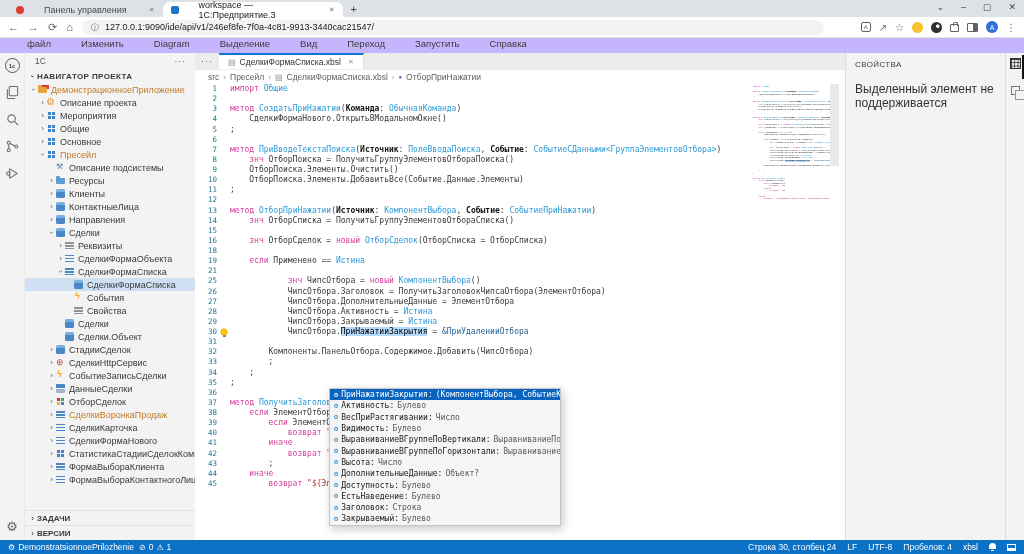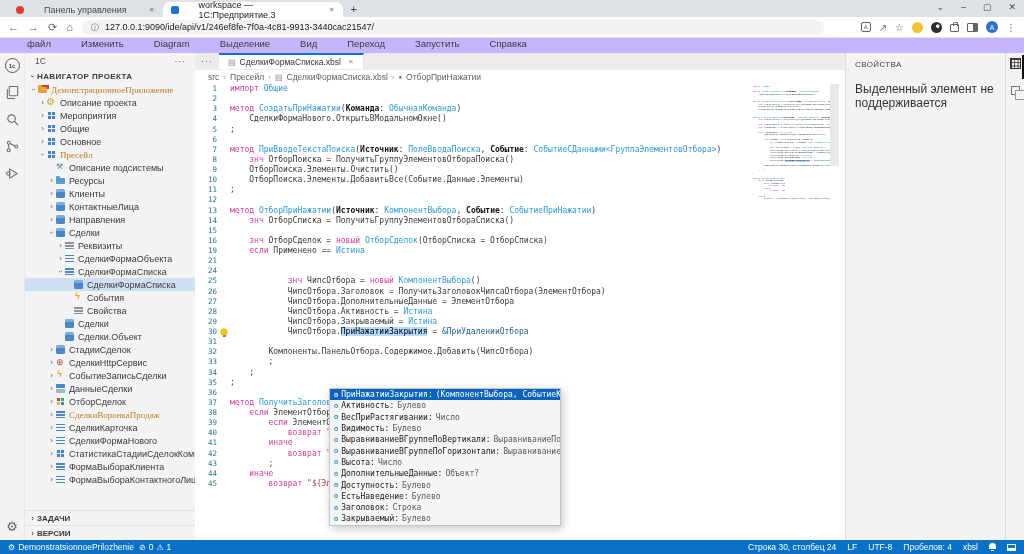--- a/index.html
+++ b/index.html
@@ -59,21 +59,21 @@
   .sb-title { height:16px; display:flex; align-items:center; justify-content:space-between;
     padding:0 9px 0 10px; font-size:8.5px; color:#555; }
   .sb-more { color:#555; letter-spacing:1px; }
   .sb-section { height:14px; display:flex; align-items:center; font-weight:bold;
     font-size:8px; letter-spacing:.4px; color:#3a3a3a; padding-left:3px; }
   .tree { flex:1; overflow:hidden; }
   .trow { height:13px; display:flex; align-items:center; white-space:nowrap; color:#3a3a3a; }
   .trow.selected { background:#cfe0f2; }
   .chev { display:inline-block; width:9px; text-align:center; color:#5f5f5f; font-size:8px; flex:none; }
   .chev.down { transform:rotate(90deg); }
-  .tlabel.orange { color:#c07b28;font-family:Liberation Serif, serif; }
+  .tlabel.orange { color:#c07b28; }
   .sb-bottom .sb-bsec { height:15px; border-top:1px solid #e2e2e2; display:flex; align-items:center;
     font-weight:bold; font-size:8px; color:#3a3a3a; padding-left:3px; }
 
   
   .tico { width:9px; height:9px; display:inline-block; margin-right:4px; flex:none; position:relative; }
   .i-grid::before { content:""; position:absolute; left:1px; top:1px; width:3px; height:3px;
     background:#3f83c9; box-shadow:4px 0 0 #3f83c9, 0 4px 0 #3f83c9, 4px 4px 0 #3f83c9; }
   .i-gear::before { content:"⚙"; position:absolute; left:-1px; top:-2px; font-size:10px; color:#dc9a2e; }
   .i-tools::before { content:"⚒"; position:absolute; left:0; top:-1px; font-size:8px; color:#56789f; }
   .i-folder::before { content:""; position:absolute; left:0; top:0; width:4px; height:3px; background:#5d9bd3; border-radius:1px; }
@@ -472,23 +472,23 @@
           <div class="cl"><span class="ln">7</span><span class="bcol"></span><span class="ct"><span class="tok-k">метод</span><span class="tok-d"> </span><span class="tok-f">ПриВводеТекстаПоиска</span><span class="tok-d">(</span><span class="tok-p">Источник</span><span class="tok-d">: </span><span class="tok-t">ПолеВводаПоиска</span><span class="tok-d">, </span><span class="tok-p">Событие</span><span class="tok-d">: </span><span class="tok-t">СобытиеСДанными&lt;ГруппаЭлементовОтбора&gt;</span><span class="tok-d">)</span></span></div>
           <div class="cl"><span class="ln">8</span><span class="bcol"></span><span class="ct"><span class="tok-d">    </span><span class="tok-k">знч</span><span class="tok-d"> ОтборПоиска = ПолучитьГруппуЭлементовОтбораПоиска()</span></span></div>
           <div class="cl"><span class="ln">9</span><span class="bcol"></span><span class="ct"><span class="tok-d">    ОтборПоиска.Элементы.Очистить()</span></span></div>
           <div class="cl"><span class="ln">10</span><span class="bcol"></span><span class="ct"><span class="tok-d">    ОтборПоиска.Элементы.ДобавитьВсе(Событие.Данные.Элементы)</span></span></div>
           <div class="cl"><span class="ln">11</span><span class="bcol"></span><span class="ct"><span class="tok-d">;</span></span></div>
           <div class="cl"><span class="ln">12</span><span class="bcol"></span><span class="ct"></span></div>
           <div class="cl"><span class="ln">13</span><span class="bcol"></span><span class="ct"><span class="tok-k">метод</span><span class="tok-d"> </span><span class="tok-f">ОтборПриНажатии</span><span class="tok-d">(</span><span class="tok-p">Источник</span><span class="tok-d">: </span><span class="tok-t">КомпонентВыбора</span><span class="tok-d">, </span><span class="tok-p">Событие</span><span class="tok-d">: </span><span class="tok-t">СобытиеПриНажатии</span><span class="tok-d">)</span></span></div>
           <div class="cl"><span class="ln">14</span><span class="bcol"></span><span class="ct"><span class="tok-d">    </span><span class="tok-k">знч</span><span class="tok-d"> ОтборСписка = ПолучитьГруппуЭлементовОтбораСписка()</span></span></div>
           <div class="cl"><span class="ln">15</span><span class="bcol"></span><span class="ct"></span></div>
           <div class="cl"><span class="ln">16</span><span class="bcol"></span><span class="ct"><span class="tok-d">    </span><span class="tok-k">знч</span><span class="tok-d"> ОтборСделок = </span><span class="tok-k">новый</span><span class="tok-d"> </span><span class="tok-t">ОтборСделок</span><span class="tok-d">(ОтборСписка = ОтборСписка)</span></span></div>
+          <div class="cl"><span class="ln">18</span><span class="bcol"></span><span class="ct"></span></div>
           <div class="cl"><span class="ln">19</span><span class="bcol"></span><span class="ct"><span class="tok-d">    </span><span class="tok-k">если</span><span class="tok-d"> Применено == </span><span class="tok-t">Истина</span></span></div>
           <div class="cl"><span class="ln">21</span><span class="bcol"></span><span class="ct"></span></div>
-          <div class="cl"><span class="ln">24</span><span class="bcol"></span><span class="ct"></span></div>
           <div class="cl"><span class="ln">25</span><span class="bcol"></span><span class="ct"><span class="tok-d">            </span><span class="tok-k">знч</span><span class="tok-d"> ЧипсОтбора = </span><span class="tok-k">новый</span><span class="tok-d"> </span><span class="tok-t">КомпонентВыбора</span><span class="tok-d">()</span></span></div>
           <div class="cl"><span class="ln">26</span><span class="bcol"></span><span class="ct"><span class="tok-d">            ЧипсОтбора.Заголовок = ПолучитьЗаголовокЧипсаОтбора(ЭлементОтбора)</span></span></div>
           <div class="cl"><span class="ln">27</span><span class="bcol"></span><span class="ct"><span class="tok-d">            ЧипсОтбора.ДополнительныеДанные = ЭлементОтбора</span></span></div>
           <div class="cl"><span class="ln">28</span><span class="bcol"></span><span class="ct"><span class="tok-d">            ЧипсОтбора.Активность = </span><span class="tok-t">Истина</span></span></div>
           <div class="cl"><span class="ln">29</span><span class="bcol"></span><span class="ct"><span class="tok-d">            ЧипсОтбора.Закрываемый = </span><span class="tok-t">Истина</span></span></div>
           <div class="cl"><span class="ln">30</span><span class="bcol"><span class="bulb"></span></span><span class="ct"><span class="tok-d">            ЧипсОтбора.</span><span class="tok-sel">ПриНажатииЗакрытия</span><span class="tok-d"> = </span><span class="tok-v">&amp;ПриУдаленииОтбора</span></span></div>
           <div class="cl"><span class="ln">31</span><span class="bcol"></span><span class="ct"></span></div>
           <div class="cl"><span class="ln">32</span><span class="bcol"></span><span class="ct"><span class="tok-d">        Компоненты.ПанельОтбора.Содержимое.Добавить(ЧипсОтбора)</span></span></div>
           <div class="cl"><span class="ln">33</span><span class="bcol"></span><span class="ct"><span class="tok-d">        ;</span></span></div>
           <div class="cl"><span class="ln">34</span><span class="bcol"></span><span class="ct"><span class="tok-d">    ;</span></span></div>

